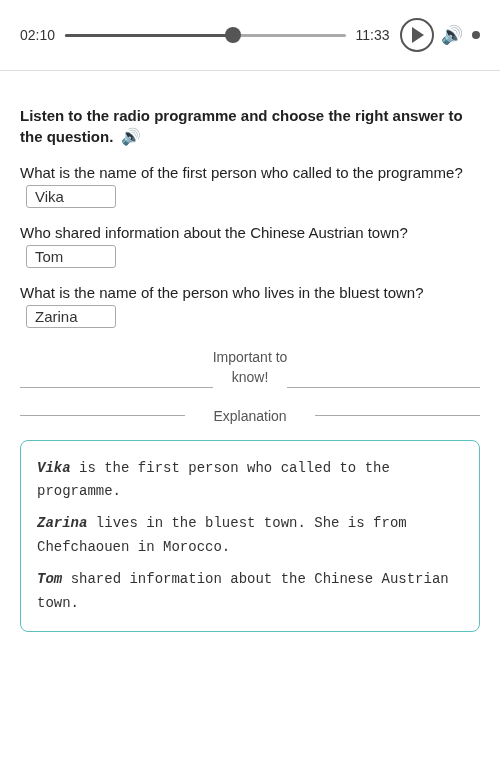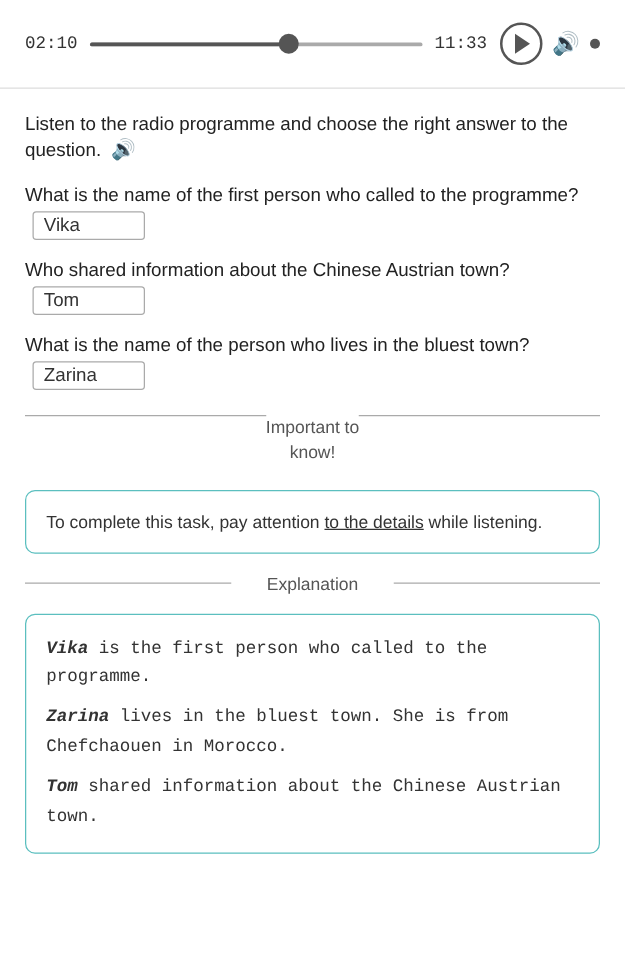--- a/index.html
+++ b/index.html
@@ -17,21 +17,20 @@
       color: #222;
     }
 
     .audio-bar {
       display: flex;
       align-items: center;
       gap: 10px;
       padding: 18px 20px;
       border-bottom: 1px solid #ddd;
       background: #fff;
-      font-family: Liberation Mono, monospace;
     }
 
     .audio-time {
       font-size: 14px;
       color: #333;
       white-space: nowrap;
     }
 
     .audio-slider-container {
       flex: 1;
@@ -107,24 +106,25 @@
       height: 8px;
       background: #555;
       border-radius: 50%;
     }
 
     .main-content {
       padding: 18px 20px;
     }
 
     .instruction {
-      font-weight: normal;
+      font-weight: bold;
       font-size: 15px;
       margin-bottom: 14px;
       line-height: 1.4;
+      margin-top: 16px;
     }
 
     .speaker-icon {
       display: inline-block;
       font-size: 16px;
       margin-left: 4px;
     }
 
     .question-block {
       margin-bottom: 14px;
@@ -143,21 +143,21 @@
       padding: 2px 8px;
       font-size: 15px;
       color: #333;
       background: #fff;
       width: 90px;
       margin-left: 6px;
     }
 
     .divider-row {
       display: flex;
-      align-items: flex-start;
+      align-items: flex-end;
       margin: 20px 0;
     }
 
     .divider-line {
       flex: 1;
       height: 1px;
       background: #aaa;
     }
 
     .divider-text {
@@ -267,23 +267,20 @@
     <span class="question-text">What is the name of the person who lives in the bluest town?</span>
     <input class="answer-input" type="text" value="Zarina" style="">
   </div>
 
   <div class="divider-row">
     <div class="divider-line"></div>
     <div class="divider-text">Important to<br>know!</div>
     <div class="divider-line"></div>
   </div>
 
-  <div class="info-box">
-    <span>To complete this task, pay attention </span><span class="underline">to the details</span><span> while listening.</span>
-  </div>
 
   <div class="explanation-divider">
     <div class="explanation-line"></div>
     <span class="explanation-label">Explanation</span>
     <div class="explanation-line"></div>
   </div>
 
   <div class="explanation-box">
     <p>
       <span class="bold-italic">Vika</span>

